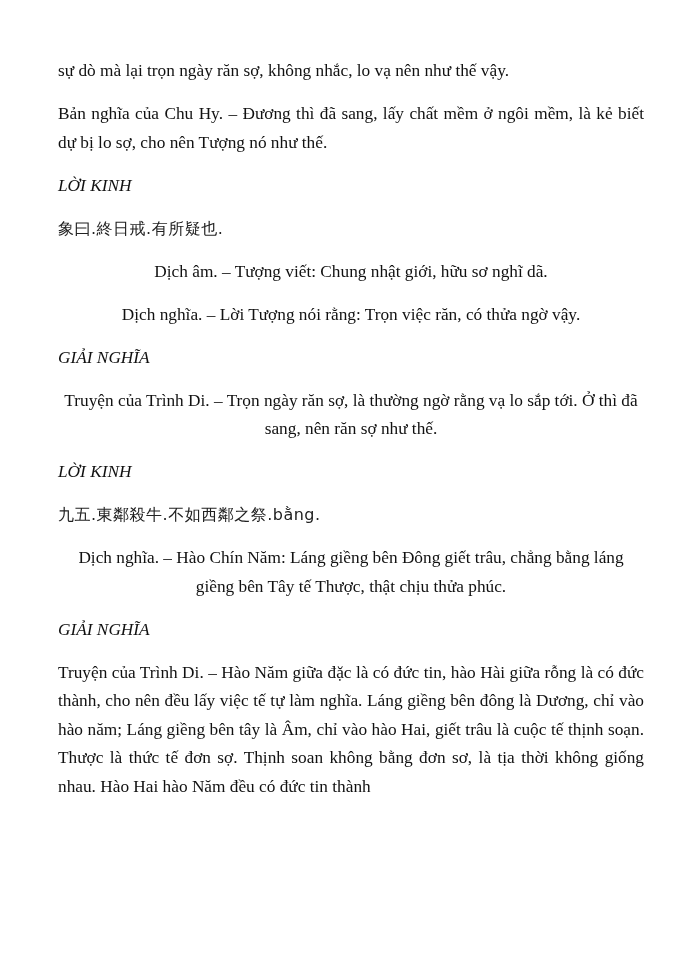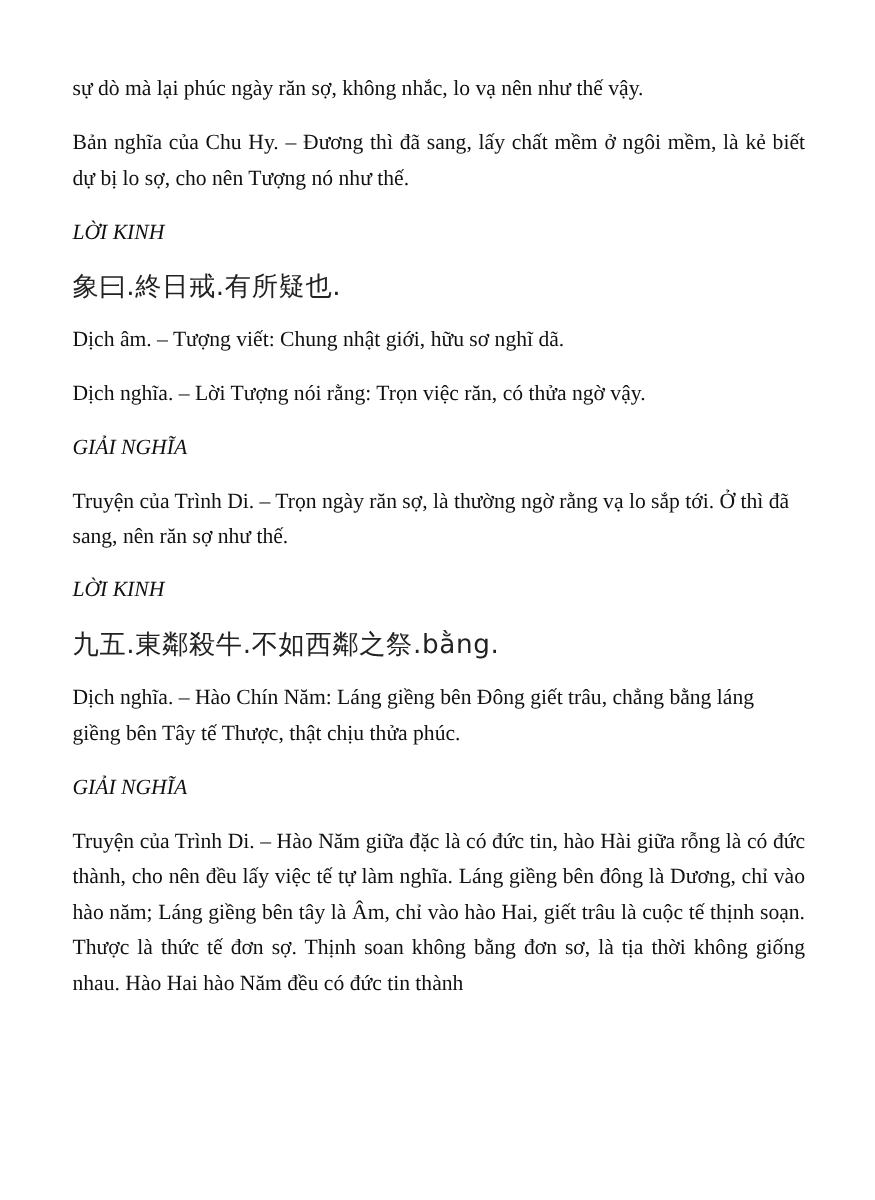--- a/index.html
+++ b/index.html
@@ -3,31 +3,31 @@
 <meta charset="utf-8">
 <style>
   html, body { margin: 0; padding: 0; background: #ffffff; }
   body { width: 700px; height: 960px; overflow: hidden; position: relative; }
   .page {
     position: absolute; left: 58px; top: 57px; width: 586px;
     font-family: "Liberation Serif", "DejaVu Serif", serif;
     font-size: 17.3px; line-height: 28.5px; color: #111111;
   }
   .p { margin: 0 0 14.5px 0; text-align: justify; }
-  .p.single { text-align: left; }
+  .p.single { text-align: center; }
   .p b { font-weight: normal; }
-  .cjk { font-family: "DejaVu Sans", sans-serif; font-size: 21px; letter-spacing: 0.5px; color: #222; }
+  .cjk { font-family: "DejaVu Sans", sans-serif; font-size: 16px; letter-spacing: 0.5px; color: #222; }
   .heading { margin: 0 0 14.5px 0; font-style: italic; }
 </style>
 </head>
 <body>
 
 <div class="page">
   <p class="p">
-    <span>sự dò mà lại phúc ngày răn sợ, không nhắc, lo vạ nên như thế vậy.</span>
+    <span>sự dò mà lại trọn ngày răn sợ, không nhắc, lo vạ nên như thế vậy.</span>
   </p>
 
   <p class="p">
     <b>Bản nghĩa của Chu Hy.</b><span> – Đương thì đã sang, lấy chất mềm ở ngôi mềm, là kẻ biết dự bị lo sợ, cho nên Tượng nó như thế.</span>
   </p>
 
   <p class="heading">LỜI KINH</p>
 
   <p class="p cjk">象曰.終日戒.有所疑也.</p>
 

